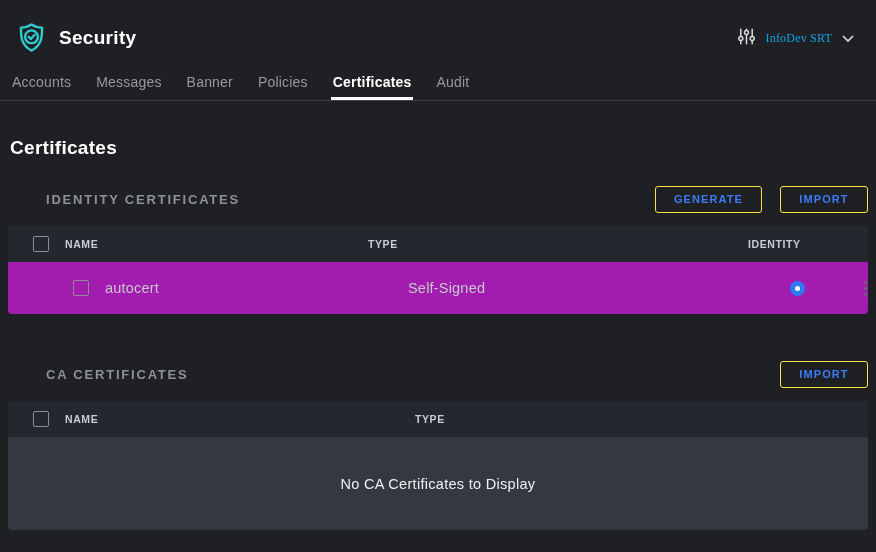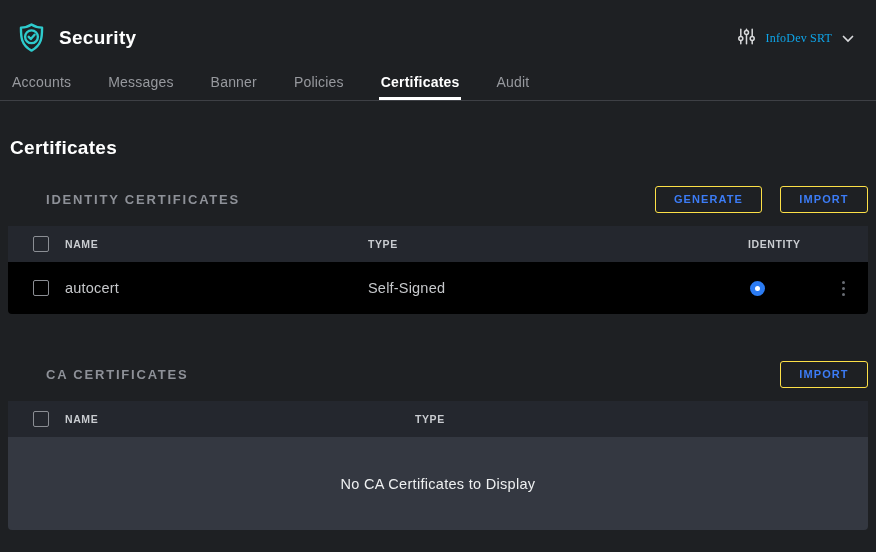--- a/index.html
+++ b/index.html
@@ -23,21 +23,21 @@
     letter-spacing: .3px; margin-left: 12px;
   }
   .account {
     margin-left: auto; display: flex; align-items: center; gap: 10px;
     cursor: pointer;
   }
   .account-name { color: #0ea5e9; font-size: 12px; letter-spacing: .2px; font-family: Liberation Serif, serif; }
 
   
   .tabs {
-    display: flex; gap: 33px;
+    display: flex; gap: 21px;
     margin-top: 16px; padding: 0 0 0 10px;
     border-bottom: 1px solid #3e4045;
   }
   .tab {
     font-size: 14px; color: #97999e; padding: 0 2px 10px;
     cursor: pointer; letter-spacing: .2px;
   }
   .tab.active {
     color: #ffffff; font-weight: 700;
     box-shadow: inset 0 -3px 0 #ffffff;
@@ -71,22 +71,23 @@
   .table { margin-top: 13px; }
   .trow { display: grid; align-items: center; }
   .trow.identity { grid-template-columns: 57px 303px 380px 70px 1fr; }
   .trow.ca { grid-template-columns: 57px 350px 1fr; }
   .thead { background: #24272e; height: 36px; }
   .thead .col-label {
     font-size: 10.5px; font-weight: 700; color: #c9ccd0;
     letter-spacing: .6px;
   }
   .tdata {
-    background: #000000; height: 52px;
+    background: #a21caf; height: 52px;
     border-radius: 0 0 4px 4px;
+    padding-left: 40px;
   }
   .cell-text { font-size: 14.5px; color: #c6c8cb; letter-spacing: .2px; }
   .cb-cell { display: flex; justify-content: flex-end; padding-right: 16px; }
   .checkbox {
     width: 16px; height: 16px;
     border: 1px solid #8b8e94; border-radius: 2px;
     background: transparent; cursor: pointer;
   }
   .radio {
     width: 15px; height: 15px; border-radius: 50%;

